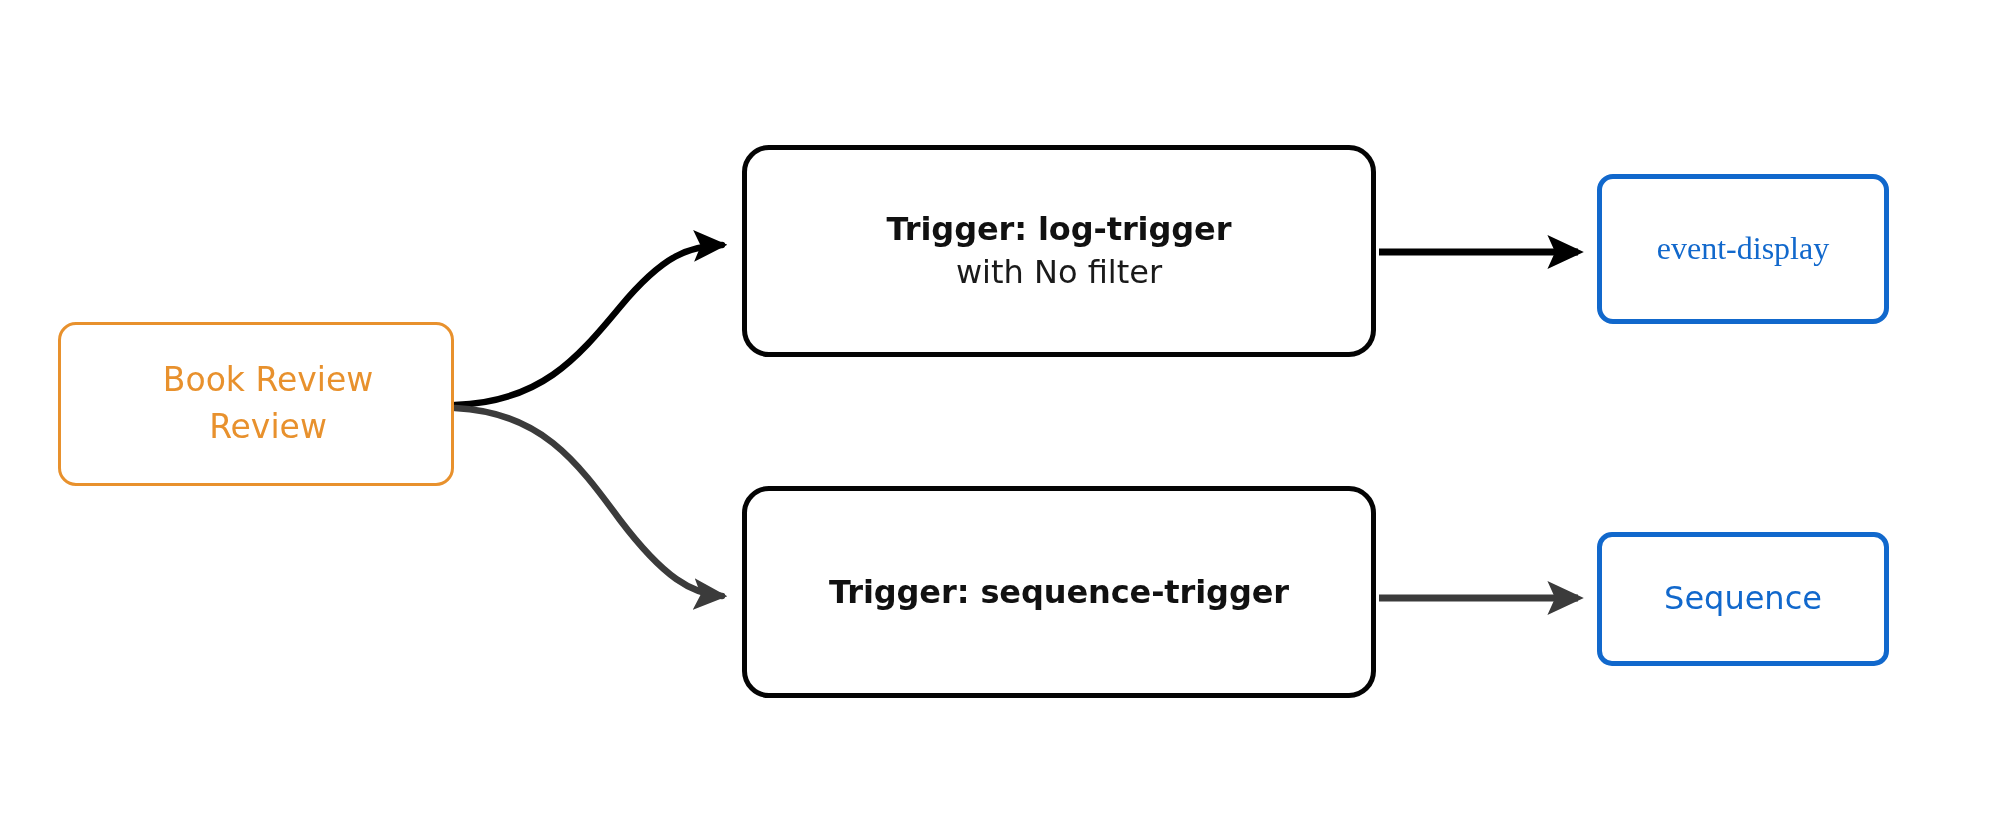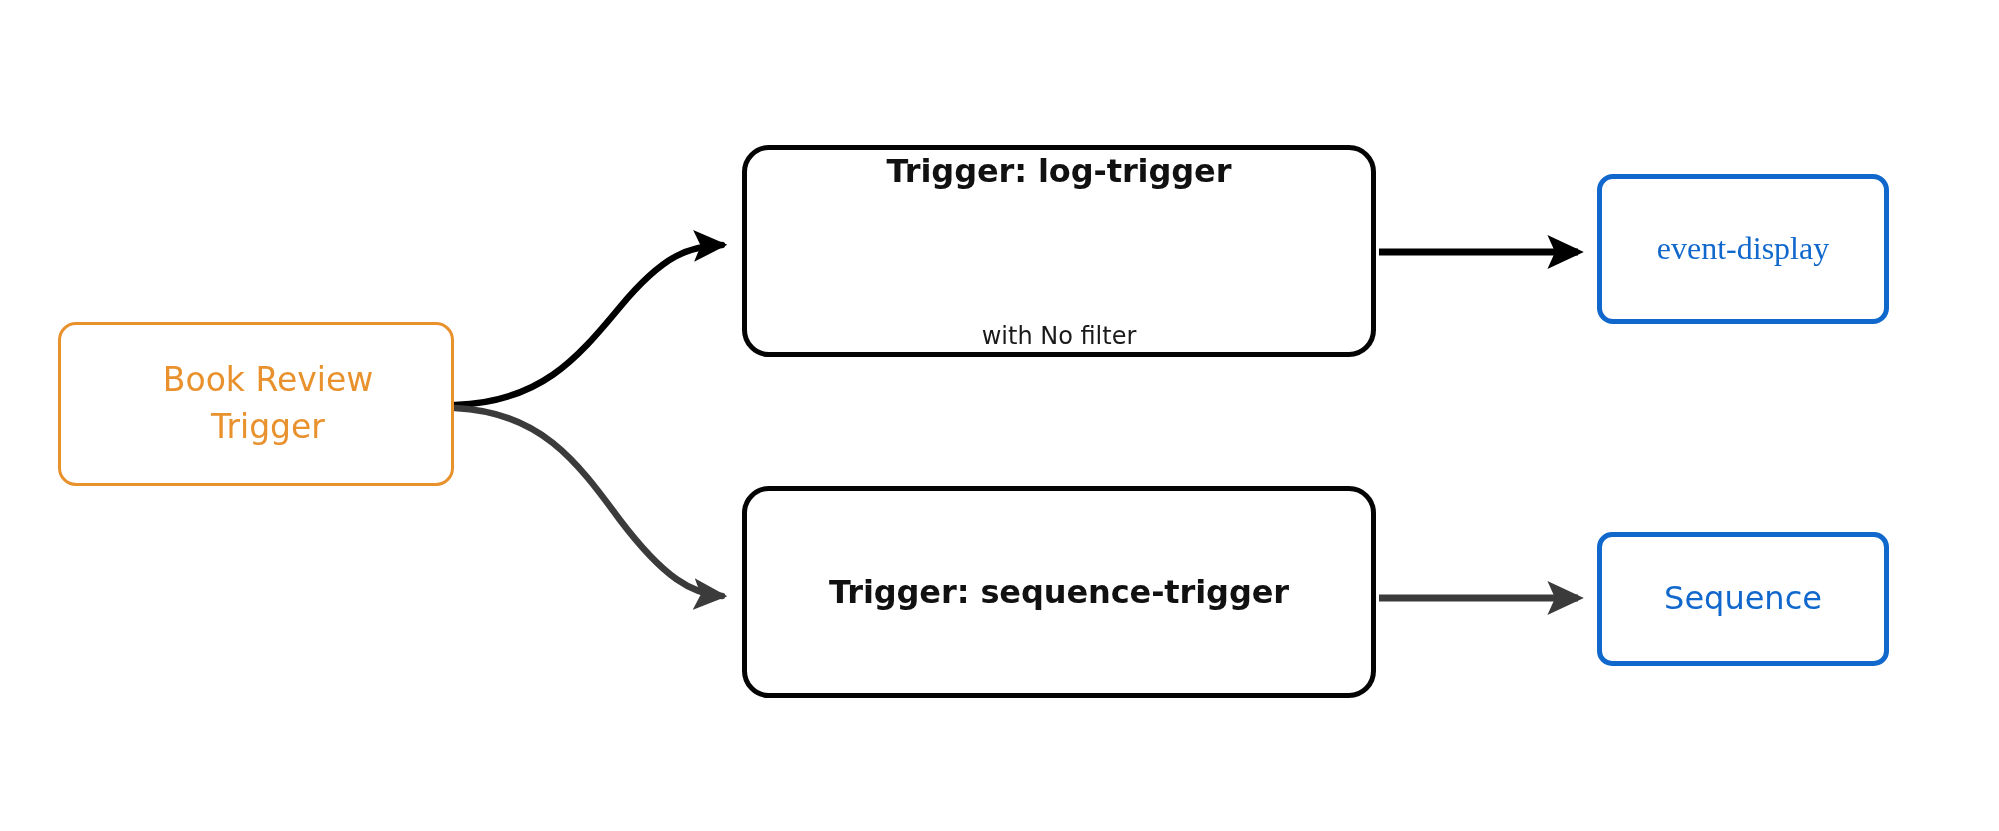--- a/index.html
+++ b/index.html
@@ -59,33 +59,33 @@
   }
 
   
   .node-trigger {
     width: 634px;
     height: 212px;
     border: 5px solid #040404;
     border-radius: 27px;
     color: #111111;
   }
-  .node-trigger-log  { left: 742px; top: 145px; justify-content: space-between; }
+  .node-trigger-log  { left: 742px; top: 145px; }
   .node-trigger-seq  { left: 742px; top: 486px; }
 
   .node-trigger .title-line {
     font-size: 32px;
     font-weight: 700;
     line-height: 1.34;
     letter-spacing: -0.1px;
     color: #111111;
     white-space: nowrap;
   }
   .node-trigger .sub-line {
-    font-size: 24px;
+    font-size: 32px;
     font-weight: 400;
     line-height: 1.34;
     color: #1a1a1a;
     white-space: nowrap;
   }
 
   
   .node-endpoint {
     width: 292px;
     border: 5px solid #1168CC;
@@ -120,21 +120,21 @@
 
     <path d="M 455 408 C 540 412, 576 460, 620 520 C 664 578, 692 594, 722 596" fill="none" stroke="#3B3B3B" stroke-width="6.5" stroke-linecap="round" marker-end="url(#arrow-gray)"></path>
 
     <path d="M 1379 252 L 1578 252" fill="none" stroke="#000000" stroke-width="7" marker-end="url(#arrow-black)"></path>
 
     <path d="M 1379 598 L 1578 598" fill="none" stroke="#3B3B3B" stroke-width="7" marker-end="url(#arrow-gray)"></path>
   </svg>
 
   <div class="node node-broker">
     <span class="node-line">Book Review</span>
-    <span class="node-line">Trigger</span>
+    <span class="node-line">Review</span>
   </div>
 
   <div class="node node-trigger node-trigger-log">
     <span class="title-line">Trigger: log-trigger</span>
     <span class="sub-line">with No filter</span>
   </div>
 
   <div class="node node-trigger node-trigger-seq">
     <span class="title-line">Trigger: sequence-trigger</span>
   </div>

